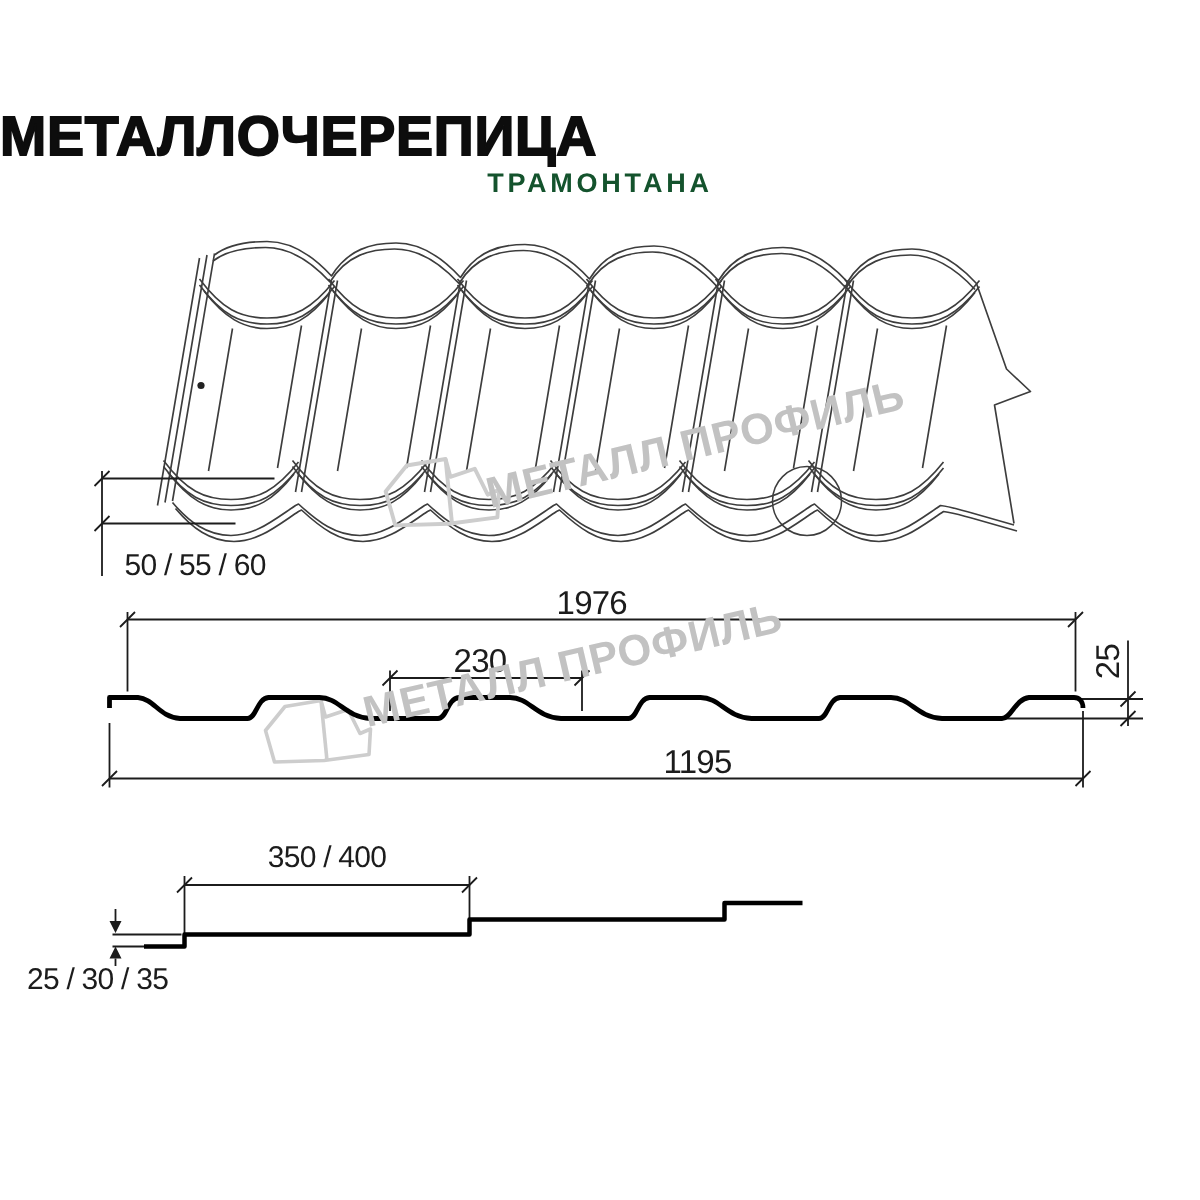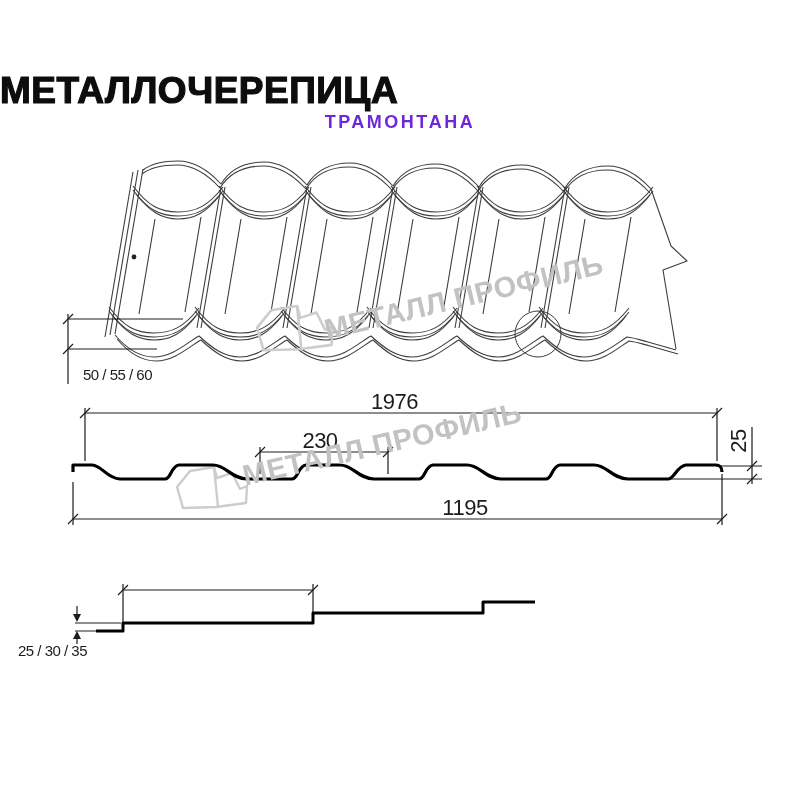--- a/index.html
+++ b/index.html
@@ -3,24 +3,24 @@
 <meta charset="utf-8">
 <style>
   html,body{margin:0;padding:0;background:#ffffff;}
   .page{position:relative;width:800px;height:800px;background:#fff;overflow:hidden;
         font-family:"Liberation Sans",sans-serif;}
   svg{position:absolute;left:0;top:0;}
   .title{position:absolute;left:0;top:70px;width:800px;
          font-size:37px;font-weight:700;color:#0d0d0d;letter-spacing:0.5px;
          -webkit-text-stroke:1.2px #0d0d0d;}
   .subtitle{position:absolute;left:0;top:112px;width:800px;text-align:center;
-            font-size:18px;font-weight:700;color:#6d28d9;letter-spacing:2.5px;}
+            font-size:18px;font-weight:700;color:#14532d;letter-spacing:2.5px;}
   .dim{position:absolute;color:#1c1c1c;font-size:22px;font-weight:400;
        letter-spacing:-0.5px;white-space:nowrap;}
-  .dim.slashy{font-size:15px;}
+  .dim.slashy{font-size:20px;}
   .center{text-align:center;}
   .rot90{transform:rotate(-90deg);transform-origin:center center;text-align:center;}
   .wm{position:absolute;font-weight:700;font-size:29px;color:#c2c2c2;
       letter-spacing:0.5px;white-space:nowrap;transform-origin:0 50%;}
   .wm1{transform:rotate(-13.5deg);}
   .wm2{transform:rotate(-13deg);}
 </style>
 </head>
 <body>
 
@@ -140,18 +140,19 @@
     <g fill="none" stroke="#000" stroke-width="3" stroke-linejoin="round">
       <path d="M96,631 L123,631 L123,623 L313,623 L313,613 L483,613 L483,602 L535,602"></path>
     </g>
   </svg>
 
   <div class="dim slashy" style="left:83px;top:366px;">50 / 55 / 60</div>
   <div class="dim center" style="left:72px;top:389px;width:645px;">1976</div>
   <div class="dim center" style="left:256px;top:428px;width:128px;">230</div>
   <div class="dim rot90" style="left:722px;top:430px;width:30px;height:22px;">25</div>
   <div class="dim center" style="left:73px;top:495px;width:784px;">1195</div>
+  <div class="dim slashy center" style="left:123px;top:561px;width:190px;">350 / 400</div>
   <div class="dim slashy" style="left:18px;top:642px;">25 / 30 / 35</div>
 
   <div class="wm wm1" style="left:325px;top:314px;">МЕТАЛЛ ПРОФИЛЬ</div>
   <div class="wm wm2" style="left:243px;top:460px;">МЕТАЛЛ ПРОФИЛЬ</div>
 
 </div>
 
 </body></html>

